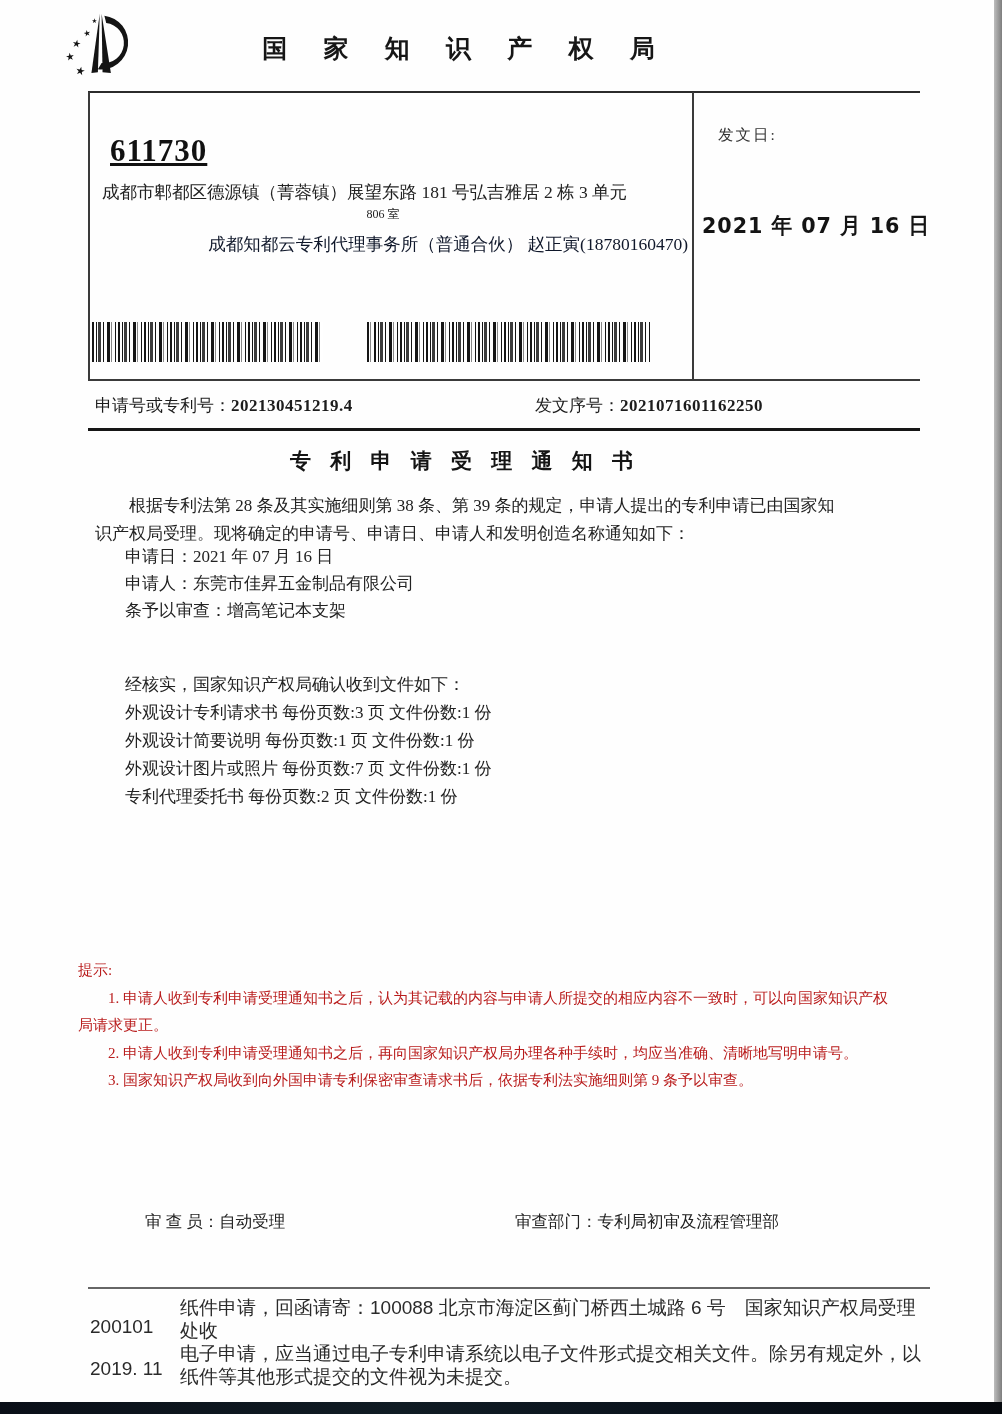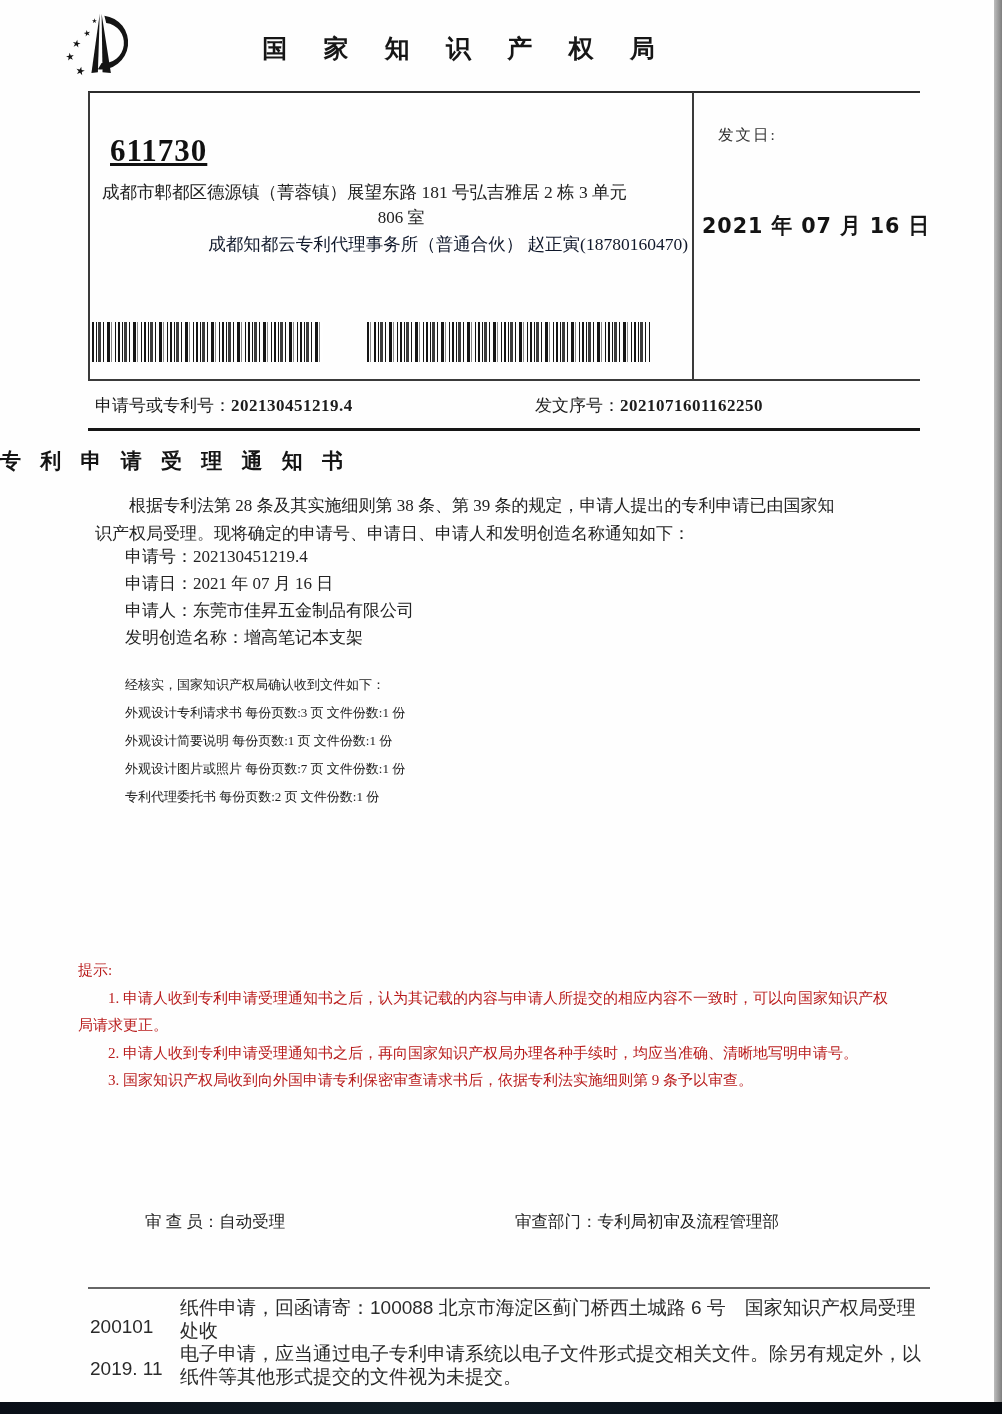--- a/index.html
+++ b/index.html
@@ -15,21 +15,21 @@
     left:0;right:70px;top:32px;text-align:center;
     font-size:25px;font-weight:bold;letter-spacing:15px;color:#161616;
   }
   .header-rule{left:88px;top:91px;width:832px;height:2px;background:#2b2b2b;}
   
   .box-left-border{left:88px;top:92px;width:2px;height:288px;background:#3a3a3a;}
   .box-divider{left:692px;top:92px;width:2px;height:288px;background:#3a3a3a;}
   .box-bottom{left:88px;top:379px;width:832px;height:2px;background:#3a3a3a;}
   .doc-code{left:110px;top:133px;font-size:31px;font-weight:bold;letter-spacing:1px;color:#111;text-decoration:underline;}
   .addr1{left:102px;top:179px;width:578px;font-size:17.5px;line-height:26px;color:#222;}
-  .addr2{left:112px;top:206px;width:578px;text-align:center;font-size:17px;color:#222;}
+  .addr2{left:94px;top:206px;width:578px;text-align:center;font-size:12px;color:#222;}
   .agency{left:118px;top:232px;width:570px;font-size:17.5px;color:#0f172a;text-align:right;}
   .issue-label{left:718px;top:125px;font-size:15.5px;color:#333;letter-spacing:2px;}
   .issue-date{
     left:702px;top:211px;font-size:22px;font-weight:bold;letter-spacing:1px;color:#141414;
     font-family:"DejaVu Sans","Liberation Sans",sans-serif;transform:scaleX(.94);transform-origin:left;
   }
   
   .barcode{
     top:322px;height:40px;
     background-image:repeating-linear-gradient(90deg,
@@ -41,26 +41,26 @@
   .barcode-1{left:92px;width:231px;}
   .barcode-2{left:367px;width:283px;background-position:7px 0;}
   
   .ref-row{font-size:17px;top:394px;color:#1c1c1c;}
   .ref-app{left:95px;}
   .ref-serial{left:535px;}
   .ref-row b{font-weight:bold;letter-spacing:.5px;}
   .thick-rule{left:88px;top:428px;width:832px;height:3px;background:#161616;}
   
   .notice-title{
-    left:0;right:72px;top:447px;text-align:left;
+    left:0;right:72px;top:447px;text-align:center;
     font-size:21px;font-weight:bold;letter-spacing:7px;color:#141414;
   }
   .intro{left:95px;top:492px;width:748px;font-size:17px;line-height:28px;text-indent:2em;color:#222;}
   .fields{left:125px;top:543px;font-size:17px;line-height:27px;color:#222;}
-  .received{left:125px;top:671px;font-size:13px;line-height:28px;color:#222;}
+  .received{left:125px;top:671px;font-size:17px;line-height:28px;color:#222;}
   .fields p,.received p,.tips p,.notes p{margin:0;}
   
   .tips{left:78px;top:957px;width:810px;font-size:15px;line-height:27.5px;color:#b91c1c;}
   .tips .tip{text-indent:2em;}
   
   .signoff{top:1211px;font-size:16.5px;color:#222;}
   .examiner{left:145px;}
   .department{left:515px;}
   
   .footer-rule{left:88px;top:1287px;width:842px;height:2px;background:#666;}
@@ -108,24 +108,23 @@
   <div class="abs barcode barcode-2"></div>
 
   <div class="abs ref-row ref-app"><span>申请号或专利号：</span><b>202130451219.4</b></div>
   <div class="abs ref-row ref-serial"><span>发文序号：</span><b>2021071601162250</b></div>
   <div class="abs thick-rule"></div>
 
   <div class="abs notice-title">专 利 申 请 受 理 通 知 书</div>
   <div class="abs intro">根据专利法第 28 条及其实施细则第 38 条、第 39 条的规定，申请人提出的专利申请已由国家知识产权局受理。现将确定的申请号、申请日、申请人和发明创造名称通知如下：</div>
 
   <div class="abs fields">
-    <p><span>申请号：</span><span>202130451219.4</span></p>
     <p><span>申请日：</span><span>2021 年 07 月 16 日</span></p>
     <p><span>申请人：</span><span>东莞市佳昇五金制品有限公司</span></p>
-    <p><span>发明创造名称：</span><span>增高笔记本支架</span></p>
+    <p><span>条予以审查：</span><span>增高笔记本支架</span></p>
   </div>
 
   <div class="abs received">
     <p>经核实，国家知识产权局确认收到文件如下：</p>
     <p>外观设计专利请求书 每份页数:3 页 文件份数:1 份</p>
     <p>外观设计简要说明 每份页数:1 页 文件份数:1 份</p>
     <p>外观设计图片或照片 每份页数:7 页 文件份数:1 份</p>
     <p>专利代理委托书 每份页数:2 页 文件份数:1 份</p>
   </div>
 

